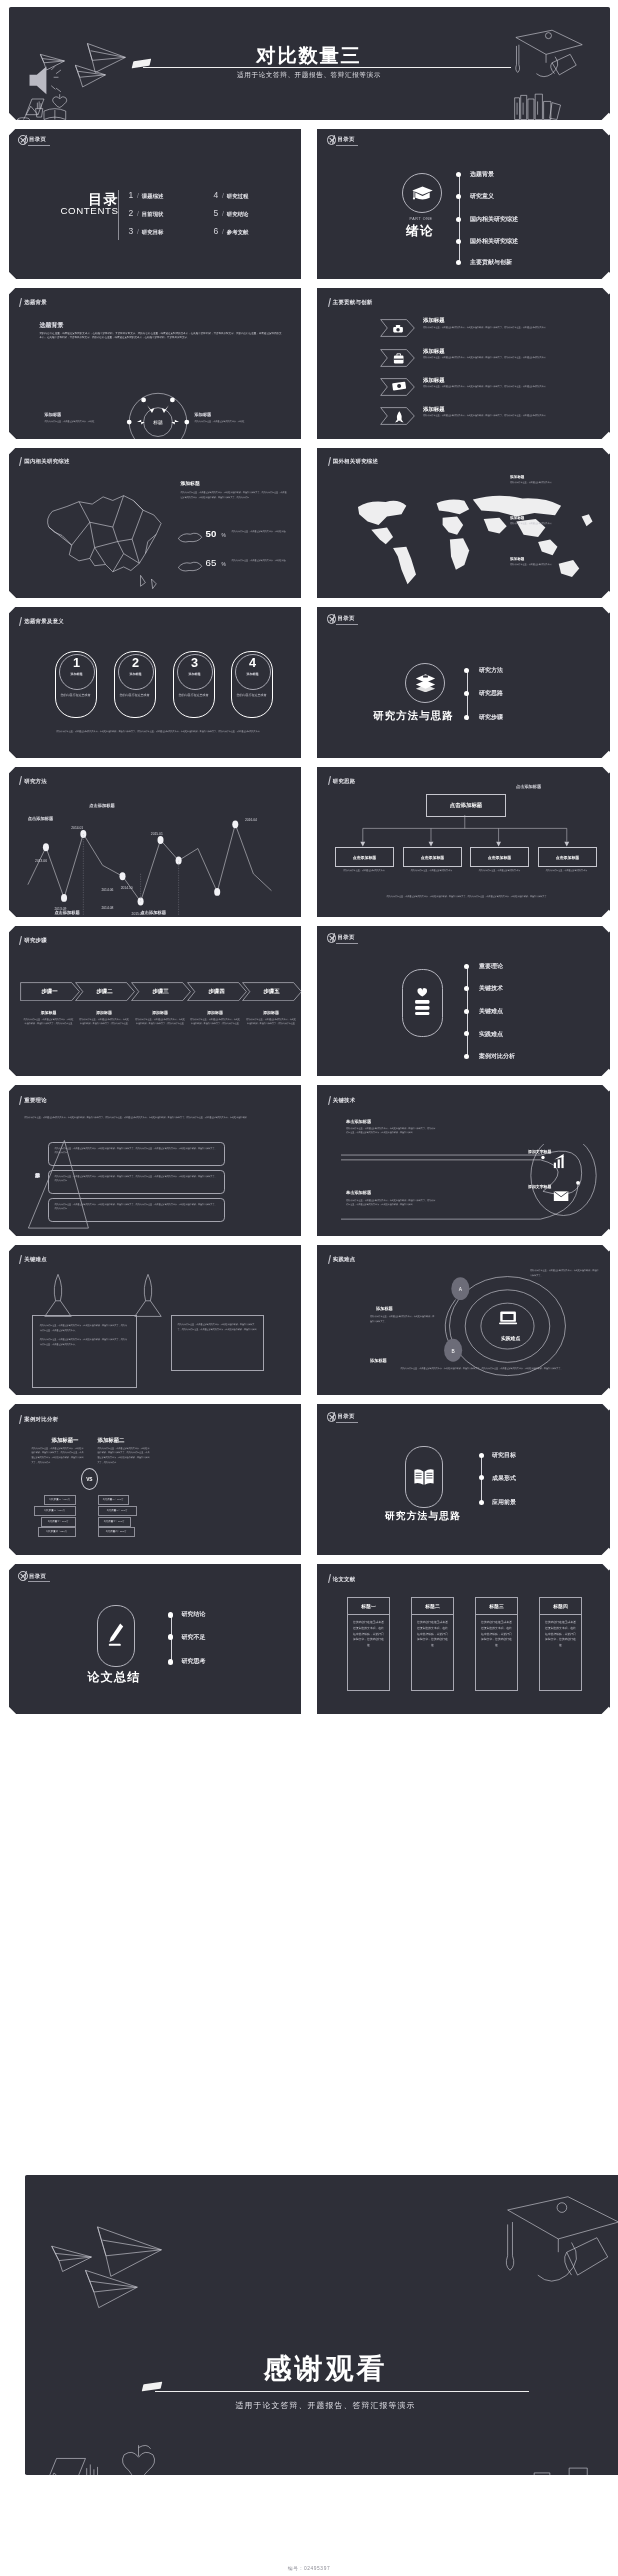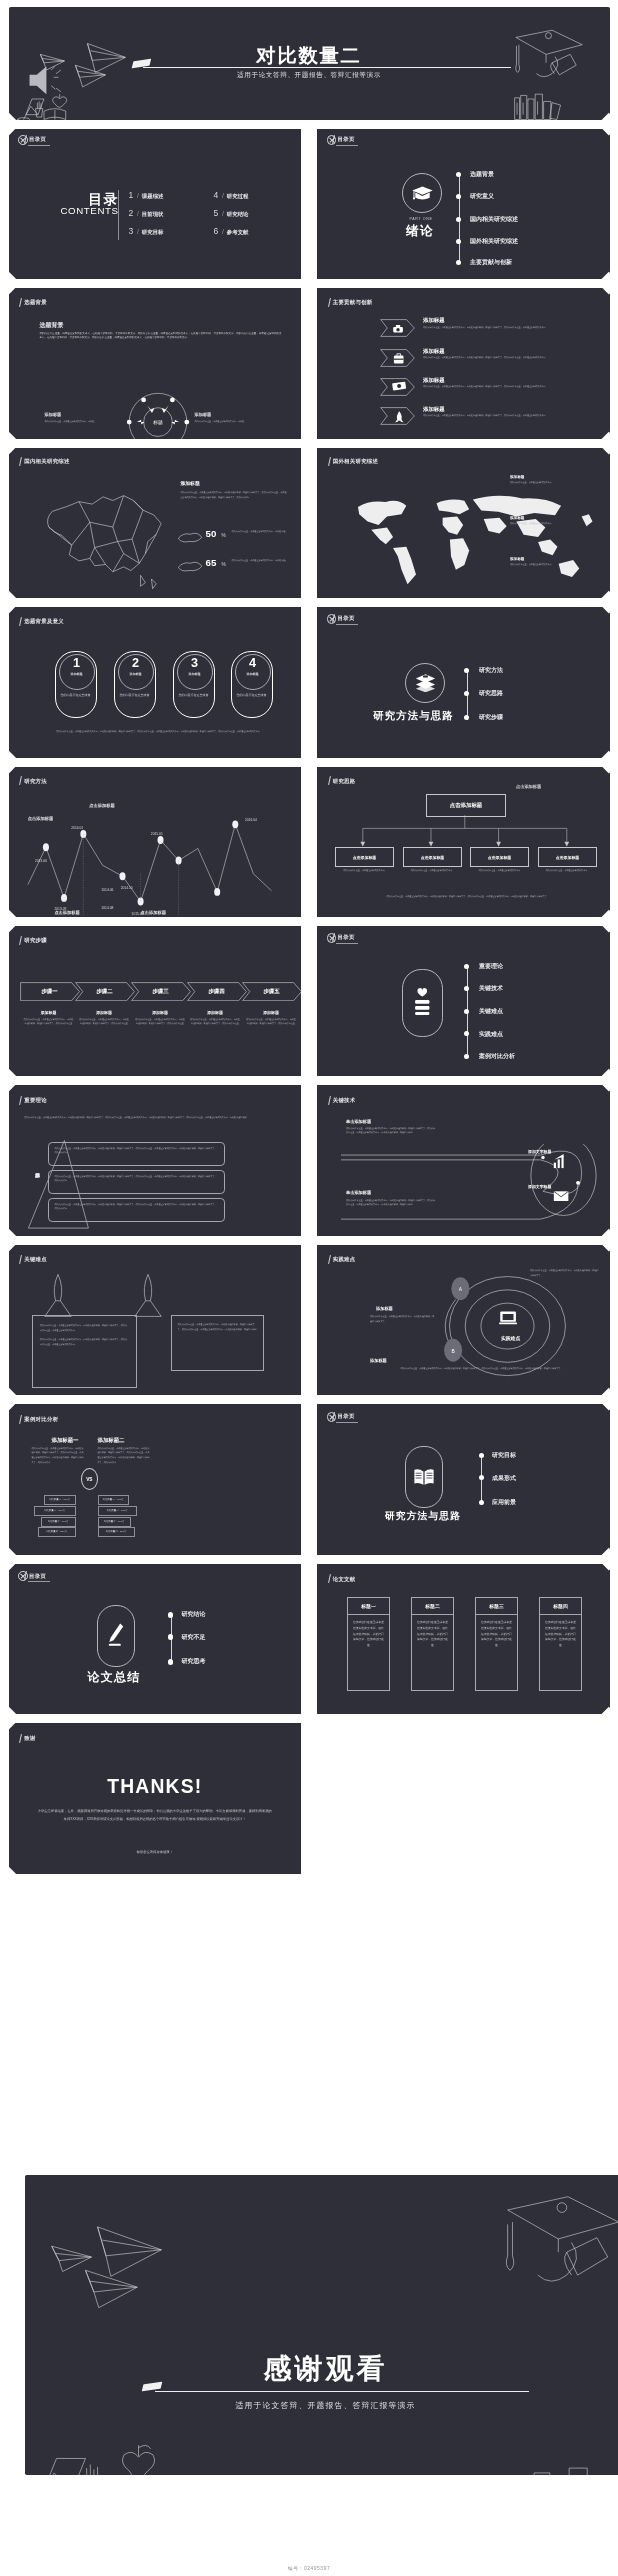--- a/index.html
+++ b/index.html
@@ -180,21 +180,21 @@
             <path d="M886 156 L898 156 L898 186 L886 186 Z"></path>
             <path d="M900 158 L914 162 L908 186 L896 184 Z"></path>
             <path d="M842 158 L842 178"></path>
             <path d="M852 158 L852 178"></path>
             <path d="M876 156 L876 178"></path>
           </g>
       </g>
     </svg>
     <div class="chalk"></div>
     <div class="rule"></div>
-    <div class="title">对比数量二</div>
+    <div class="title">对比数量三</div>
     <div class="sub">适用于论文答辩、开题报告、答辩汇报等演示</div>
   </div>
 
   <div class="grid">
 
     <div class="row">
       <div class="thumb">
         <div class="compass" style="left:9.7px;top:9px"></div>
         <div class="sl-title under" style="left:20.5px;top:10.3px">目录页</div>
         <div class="toc-big">
@@ -360,21 +360,21 @@
         <div class="txt" style="position:absolute;left:172px;top:45px;width:106px;line-height:2.1">您的内容打在这里，或者通过复制您的文本后，在此框中选择粘贴，并选择只保留文字。您的内容打在这里，或者通过复制您的文本后，在此框中选择粘贴，并选择只保留文字。您的内容打在</div>
         <svg style="position:absolute;left:168px;top:85px" width="26.6" height="14.5" viewBox="0 0 44 24">
             <path d="M2 14 Q10 4 22 7 Q34 2 41 12 Q34 21 20 19 Q8 22 2 14 Z" class="stroke"></path>
           </svg>
         <div style="position:absolute;left:197px;top:83px;color:#fff;font-size:9.7px;font-weight:bold">50</div>
         <div style="position:absolute;left:213px;top:88px;color:#d4d4dc;font-size:4.8px">%</div>
         <div class="txt" style="position:absolute;left:223px;top:85px;width:60px">您的内容打在这里，或者通过复制您的文本后，在此框中选</div>
         <svg style="position:absolute;left:168px;top:114px" width="26.6" height="14.5" viewBox="0 0 44 24">
             <path d="M2 14 Q10 4 22 7 Q34 2 41 12 Q34 21 20 19 Q8 22 2 14 Z" class="stroke"></path>
           </svg>
-        <div style="position:absolute;left:197px;top:112px;color:#fff;font-size:9.7px;font-weight:bold">65</div>
+        <div style="position:absolute;left:197px;top:112px;color:#fff;font-size:9.7px;font-weight:normal">65</div>
         <div style="position:absolute;left:213px;top:117px;color:#d4d4dc;font-size:4.8px">%</div>
         <div class="txt" style="position:absolute;left:223px;top:114px;width:60px">您的内容打在这里，或者通过复制您的文本后，在此框中选</div>
       </div>
 
       <div class="thumb">
         <div class="sl-title" style="left:15.7px;top:13.3px">国外相关研究综述</div>
         <svg style="position:absolute;left:18px;top:34px" width="266" height="115" viewBox="0 0 440 190">
           <g fill="#fff" opacity="0.92">
             <path d="M38 46 Q58 34 84 38 Q104 32 118 44 L110 58 L86 62 L72 76 L54 70 L40 58 Z"></path>
             <path d="M60 84 L86 80 L96 96 L84 108 L74 100 Z"></path>
@@ -767,26 +767,20 @@
           <div class="rc-b">您的内容打在这里或者通过复制您的文本后，在此框中选择粘贴，并选择只保留文字，您的内容打在这</div>
         </div>
         <div class="rc" style="left:222px;top:35px">
           <div class="rc-h">标题四</div>
           <div class="rc-b">您的内容打在这里或者通过复制您的文本后，在此框中选择粘贴，并选择只保留文字，您的内容打在这</div>
         </div>
       </div>
     </div>
 
     <div class="row">
-      <div class="thumb">
-        <div class="sl-title" style="left:15.7px;top:13.3px">致谢</div>
-        <div class="thanks">THANKS!</div>
-        <div class="thanks-b">大学生活即将结束，在此，我要感谢所有教导我的老师和陪伴我一齐成长的同学，他们在我的大学生涯给予了很大的帮助。本论文能够顺利完成，要特别感谢我的导师XXX老师，XXX老师对该论文从选题，构思到最后定稿的各个环节给予细心指引与教导,使我得以最终完成毕业论文设计！</div>
-        <div style="position:absolute;left:0;right:0;top:128px;text-align:center;color:#c6c6cf;font-size:3.3px">敬祝各位老师身体健康！</div>
-      </div>
       <div class="thumb light"></div>
     </div>
 
   <div class="ribbon" style="top: -6px;"></div>
       <div class="ribbon" style="top: 153px;"></div>
       <div class="ribbon" style="top: 313px;"></div>
       <div class="ribbon" style="top: 472px;"></div>
       <div class="ribbon" style="top: 632px;"></div>
       <div class="ribbon" style="top: 791px;"></div>
       <div class="ribbon" style="top: 950px;"></div>

